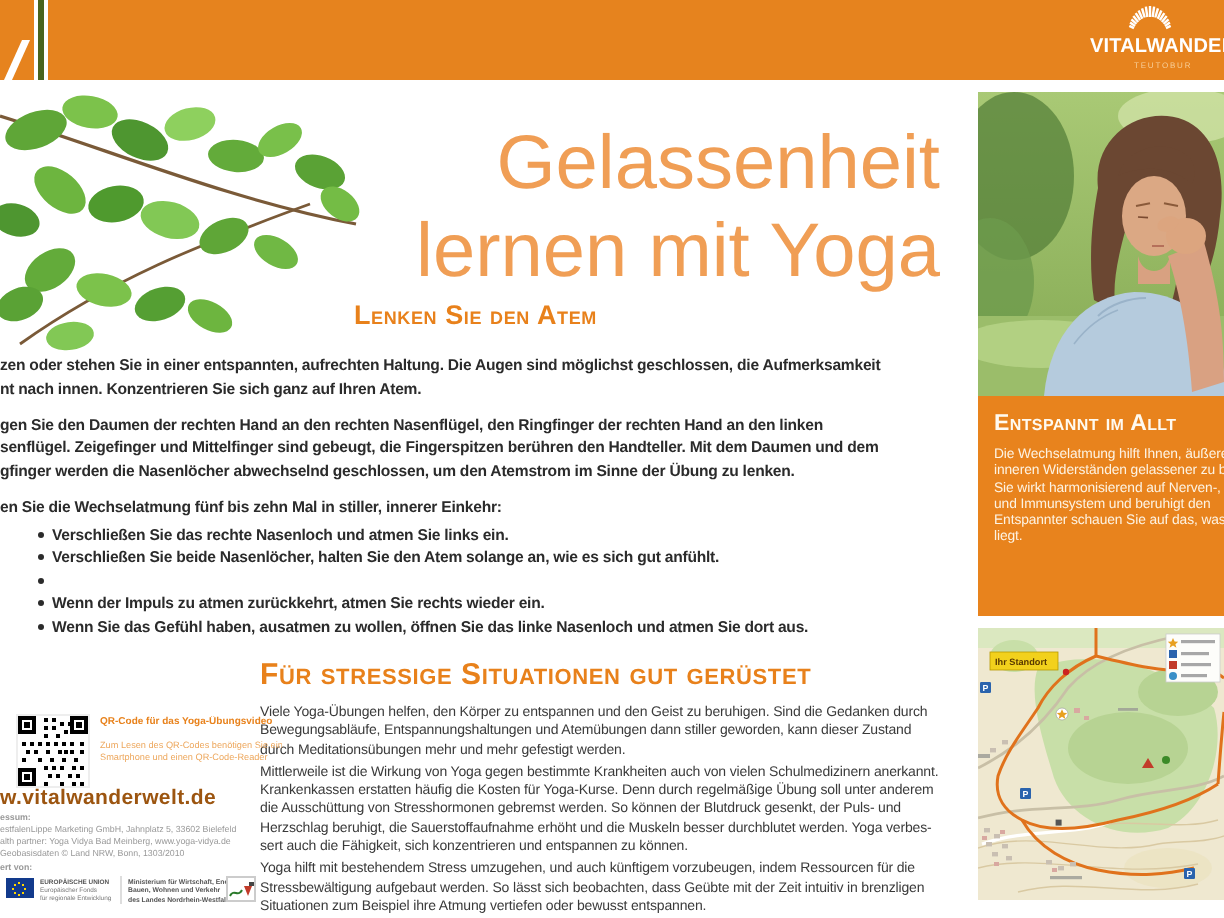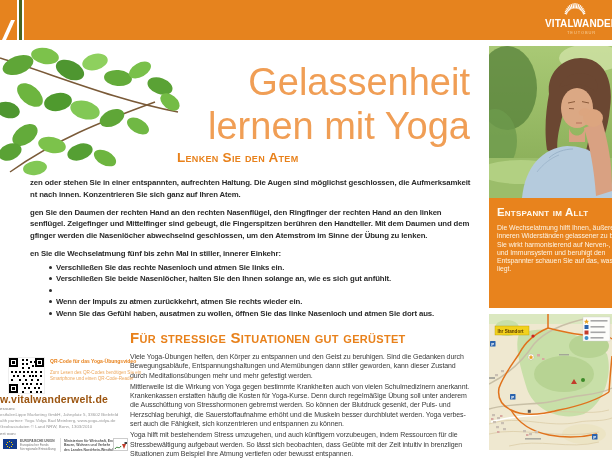--- a/index.html
+++ b/index.html
@@ -24,21 +24,21 @@
   
   .hero-title{left:130px;top:60px;width:340px;text-align:right;color:#f09e55;
               font-size:38px;line-height:44px;z-index:5;}
   .h1-orange{font-size:13.5px;font-weight:700;color:#e8811b;font-variant:small-caps;
              letter-spacing:.3px;}
   .sec1-head{left:177px;top:150px;}
   .sec2-head{left:130px;top:329px;font-size:15px;}
 
   
   .intro{left:0;top:177px;width:486px;font-size:7.8px;font-weight:700;color:#2b2b2b;
-         letter-spacing:-.12px;padding-left:30px;}
+         letter-spacing:-.12px;}
   .intro .ln{height:11.8px;line-height:11.8px;}
   .pgap{height:6px;}
   .brow{display:flex;height:11.5px;line-height:11.5px;white-space:nowrap;overflow:hidden;}
   .bdot{flex:0 0 auto;width:3px;height:3px;border-radius:50%;background:#2b2b2b;
         margin:4px 4px 0 19px;}
 
   
   .stress{left:130px;top:352px;width:360px;font-size:7px;font-weight:400;color:#3a3a3a;
           letter-spacing:-.08px;}
   .stress .ln{height:9.3px;line-height:9.3px;}
@@ -166,21 +166,21 @@
     <div class="ln">gfinger werden die Nasenlöcher abwechselnd geschlossen, um den Atemstrom im Sinne der Übung zu lenken.</div>
     <div class="pgap"></div>
     <div class="ln">en Sie die Wechselatmung fünf bis zehn Mal in stiller, innerer Einkehr:</div>
     <div style="height:2px"></div>
     <div class="brow">
         <span class="bdot"></span>
         <span>Verschließen Sie das rechte Nasenloch und atmen Sie links ein.</span>
       </div>
     <div class="brow">
         <span class="bdot"></span>
-        <span>Verschließen Sie beide Nasenlöcher, halten Sie den Ihnen solange an, wie es sich gut anfühlt.</span>
+        <span>Verschließen Sie beide Nasenlöcher, halten Sie den Atem solange an, wie es sich gut anfühlt.</span>
       </div>
     <div class="brow">
         <span class="bdot"></span>
       </div>
     <div class="brow">
         <span class="bdot"></span>
         <span>Wenn der Impuls zu atmen zurückkehrt, atmen Sie rechts wieder ein.</span>
       </div>
     <div class="brow">
         <span class="bdot"></span>

